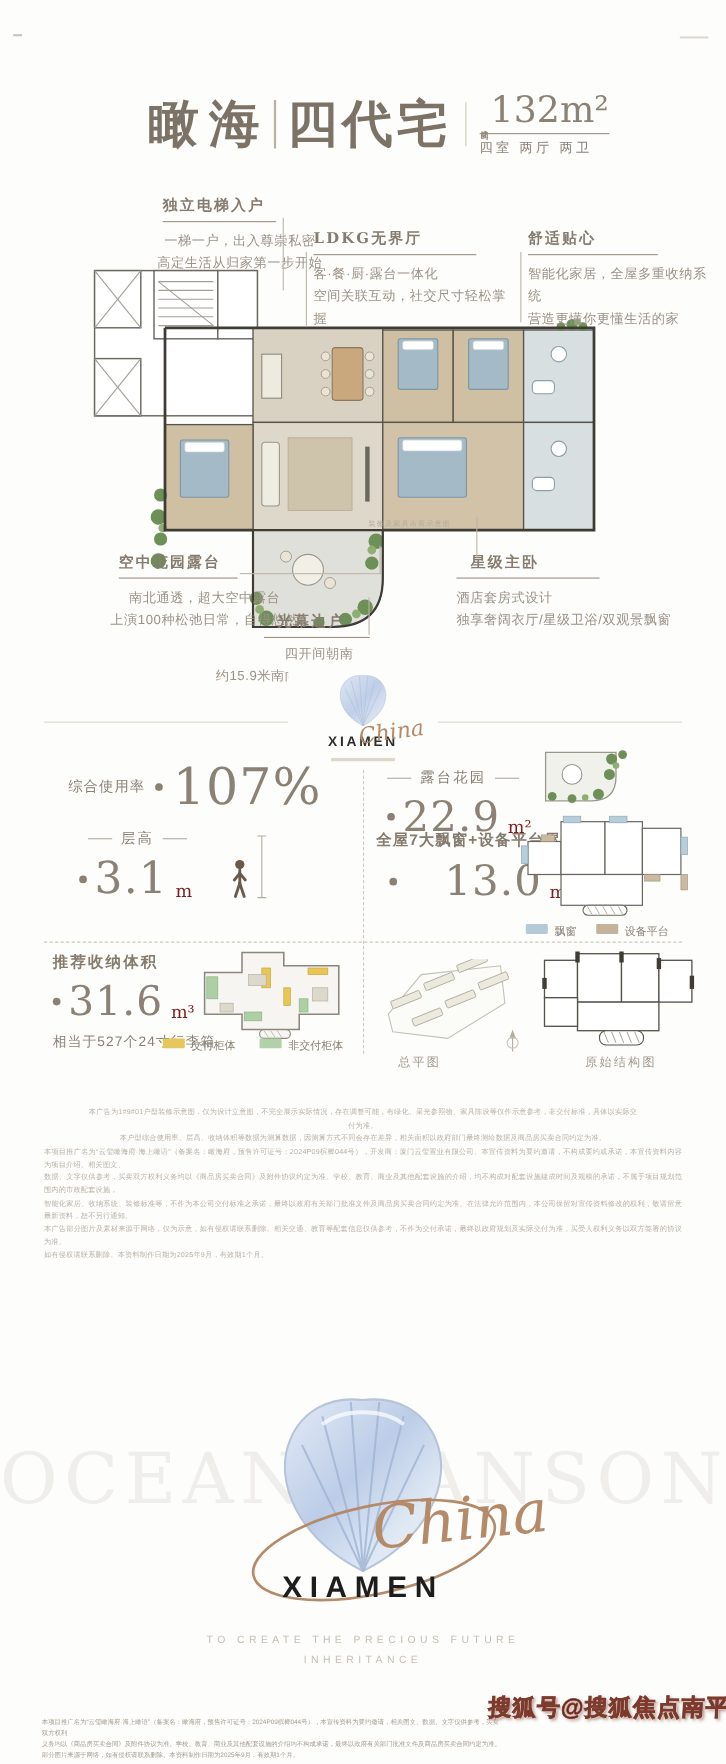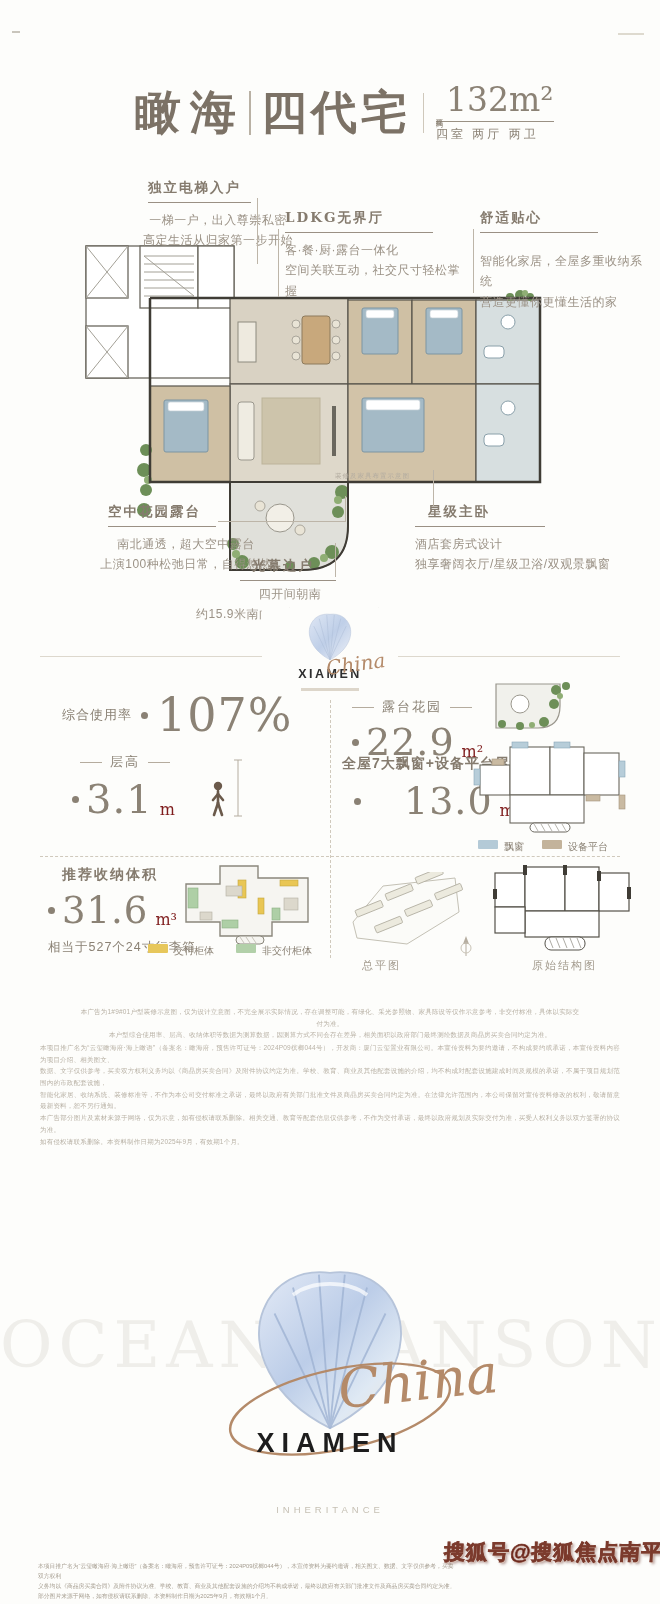--- a/index.html
+++ b/index.html
@@ -170,21 +170,21 @@
     <div class="co-title" style="min-width:148px;">LDKG无界厅</div>
     <div class="co-desc" style="margin-top:7px;">
       <div>客·餐·厨·露台一体化</div>
         <div>空间关联互动，社交尺寸轻松掌握</div>
     </div>
   </div>
   <div class="abs cline" style="left:278px;top:229px;width:1px;height:68px;"></div>
 
   <div class="abs" style="left:480px;top:208px;width:170px;">
     <div class="co-title" style="min-width:118px;">舒适贴心</div>
-    <div class="co-desc" style="margin-top:18px;">
+    <div class="co-desc" style="margin-top:7px;">
       <div>智能化家居，全屋多重收纳系统</div>
         <div>营造更懂你更懂生活的家</div>
     </div>
   </div>
   <div class="abs cline" style="left:473px;top:229px;width:1px;height:64px;"></div>
 
   <div class="abs" style="left:108px;top:502px;width:200px;">
     <div class="co-title" style="min-width:108px;">空中花园露台</div>
     <div class="co-desc" style="margin-top:7px;margin-left:-22px;text-align:center;width:200px;">
       <div>南北通透，超大空中露台</div>
@@ -274,21 +274,21 @@
       <circle cx="14" cy="28" r="4.2" stroke-width="0"></circle>
       <line x1="14" y1="33" x2="14" y2="45"></line>
       <line x1="14" y1="36" x2="9" y2="42"></line>
         <line x1="14" y1="36" x2="19" y2="42"></line>
       <line x1="14" y1="45" x2="10" y2="57"></line>
         <line x1="14" y1="45" x2="18" y2="57"></line>
     </g>
   </svg>
 
   <div class="abs" style="left:48px;top:866px;">
-    <div style="font-size:14px;letter-spacing:2px;font-weight:bold;color:#857b6e;margin-left:14px;">推荐收纳体积</div>
+    <div style="font-size:14px;letter-spacing:2px;font-weight:bold;color:#857b6e;">推荐收纳体积</div>
     <div style="display:flex;align-items:center;gap:7px;margin-top:8px;">
       <span class="dot"></span>
       <span class="bignum" style="font-size:37px;">31.6</span>
       <span class="unit" style="align-self:flex-end;">m³</span>
     </div>
     <div style="font-size:12.5px;letter-spacing:1px;margin-top:10px;">相当于527个24寸行李箱</div>
   </div>
   <svg class="abs" width="140" height="88" viewBox="0 0 140 88" style="left:180px;top:858px;">
     <path d="M6,26 H40 V8 H78 V20 H128 V64 H92 V78 H40 V64 H6 Z" fill="#f6f5f1" stroke="#8a877c" stroke-width="1.4"></path>
     <g fill="#e9c654" stroke="#c4a53e" stroke-width=".6">
@@ -479,20 +479,21 @@
     </g>
     <path d="M30,20 C40,12 60,12 70,20" fill="none" stroke="#ffffff" stroke-width="2" opacity=".7"></path>
   </svg>
 
   <svg class="abs" width="250" height="115" viewBox="0 0 250 115" style="left:215px;top:1352px;">
     <ellipse cx="125" cy="57" rx="112" ry="40" transform="rotate(-12 125 57)" fill="none" stroke="#b48a69" stroke-width="2.4"></ellipse>
   </svg>
   <div class="abs script" style="left:338px;top:1350px;font-size:54px;transform:rotate(-6deg);">China</div>
   <div class="abs" style="left:0;top:1428px;width:660px;text-align:center;font-size:27px;font-weight:bold;letter-spacing:7px;color:#1d1d1d;">XIAMEN</div>
 
+  <div class="abs tagline" style="left:0;top:1486px;width:660px;">TO CREATE THE PRECIOUS FUTURE</div>
   <div class="abs tagline" style="left:0;top:1504px;width:660px;">INHERITANCE</div>
 
   <div class="abs fine2" style="left:38px;top:1562px;width:420px;">
     <div>本项目推广名为“云玺瞰海府·海上瞰语”（备案名：瞰海府，预售许可证号：2024P09槟榔044号），本宣传资料为要约邀请，相关图文、数据、文字仅供参考，买卖双方权利</div>
     <div>义务均以《商品房买卖合同》及附件协议为准。学校、教育、商业及其他配套设施的介绍均不构成承诺，最终以政府有关部门批准文件及商品房买卖合同约定为准。</div>
     <div>部分图片来源于网络，如有侵权请联系删除。本资料制作日期为2025年9月，有效期1个月。</div>
   </div>
   <div class="abs sohu" style="left:444px;top:1538px;transform:skewX(-3deg);">搜狐号@搜狐焦点南平站</div>
 
 </div>

